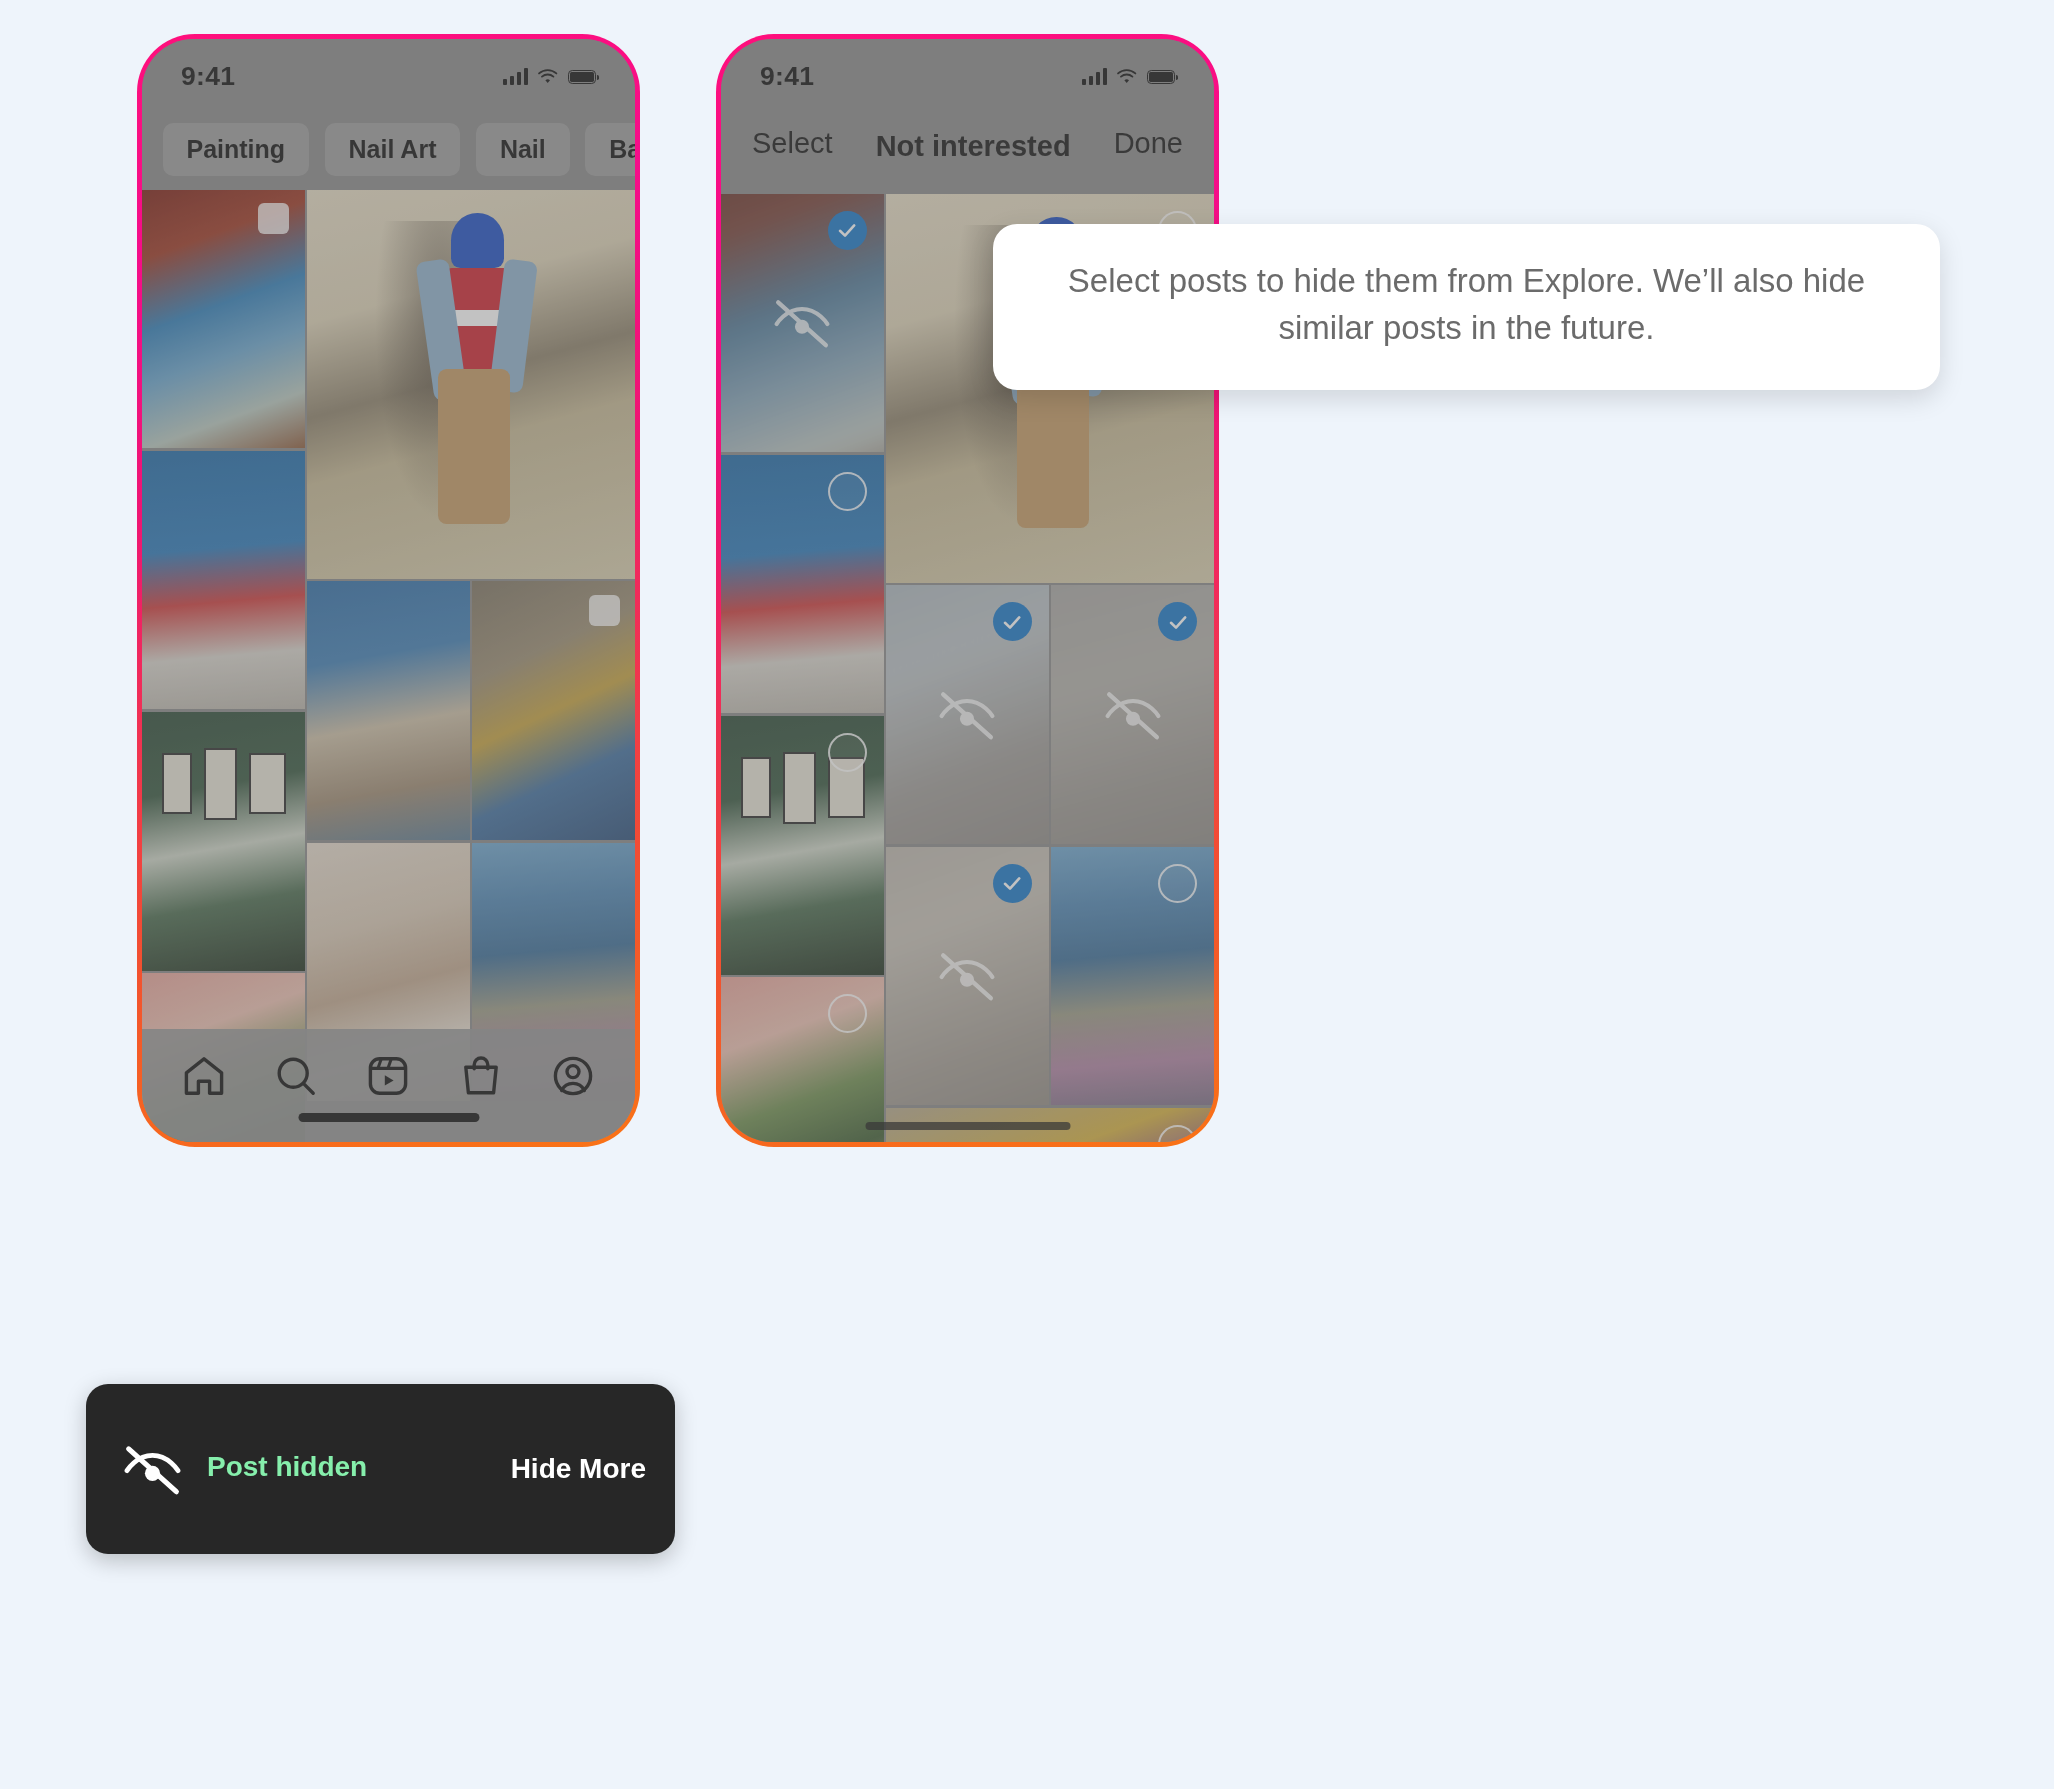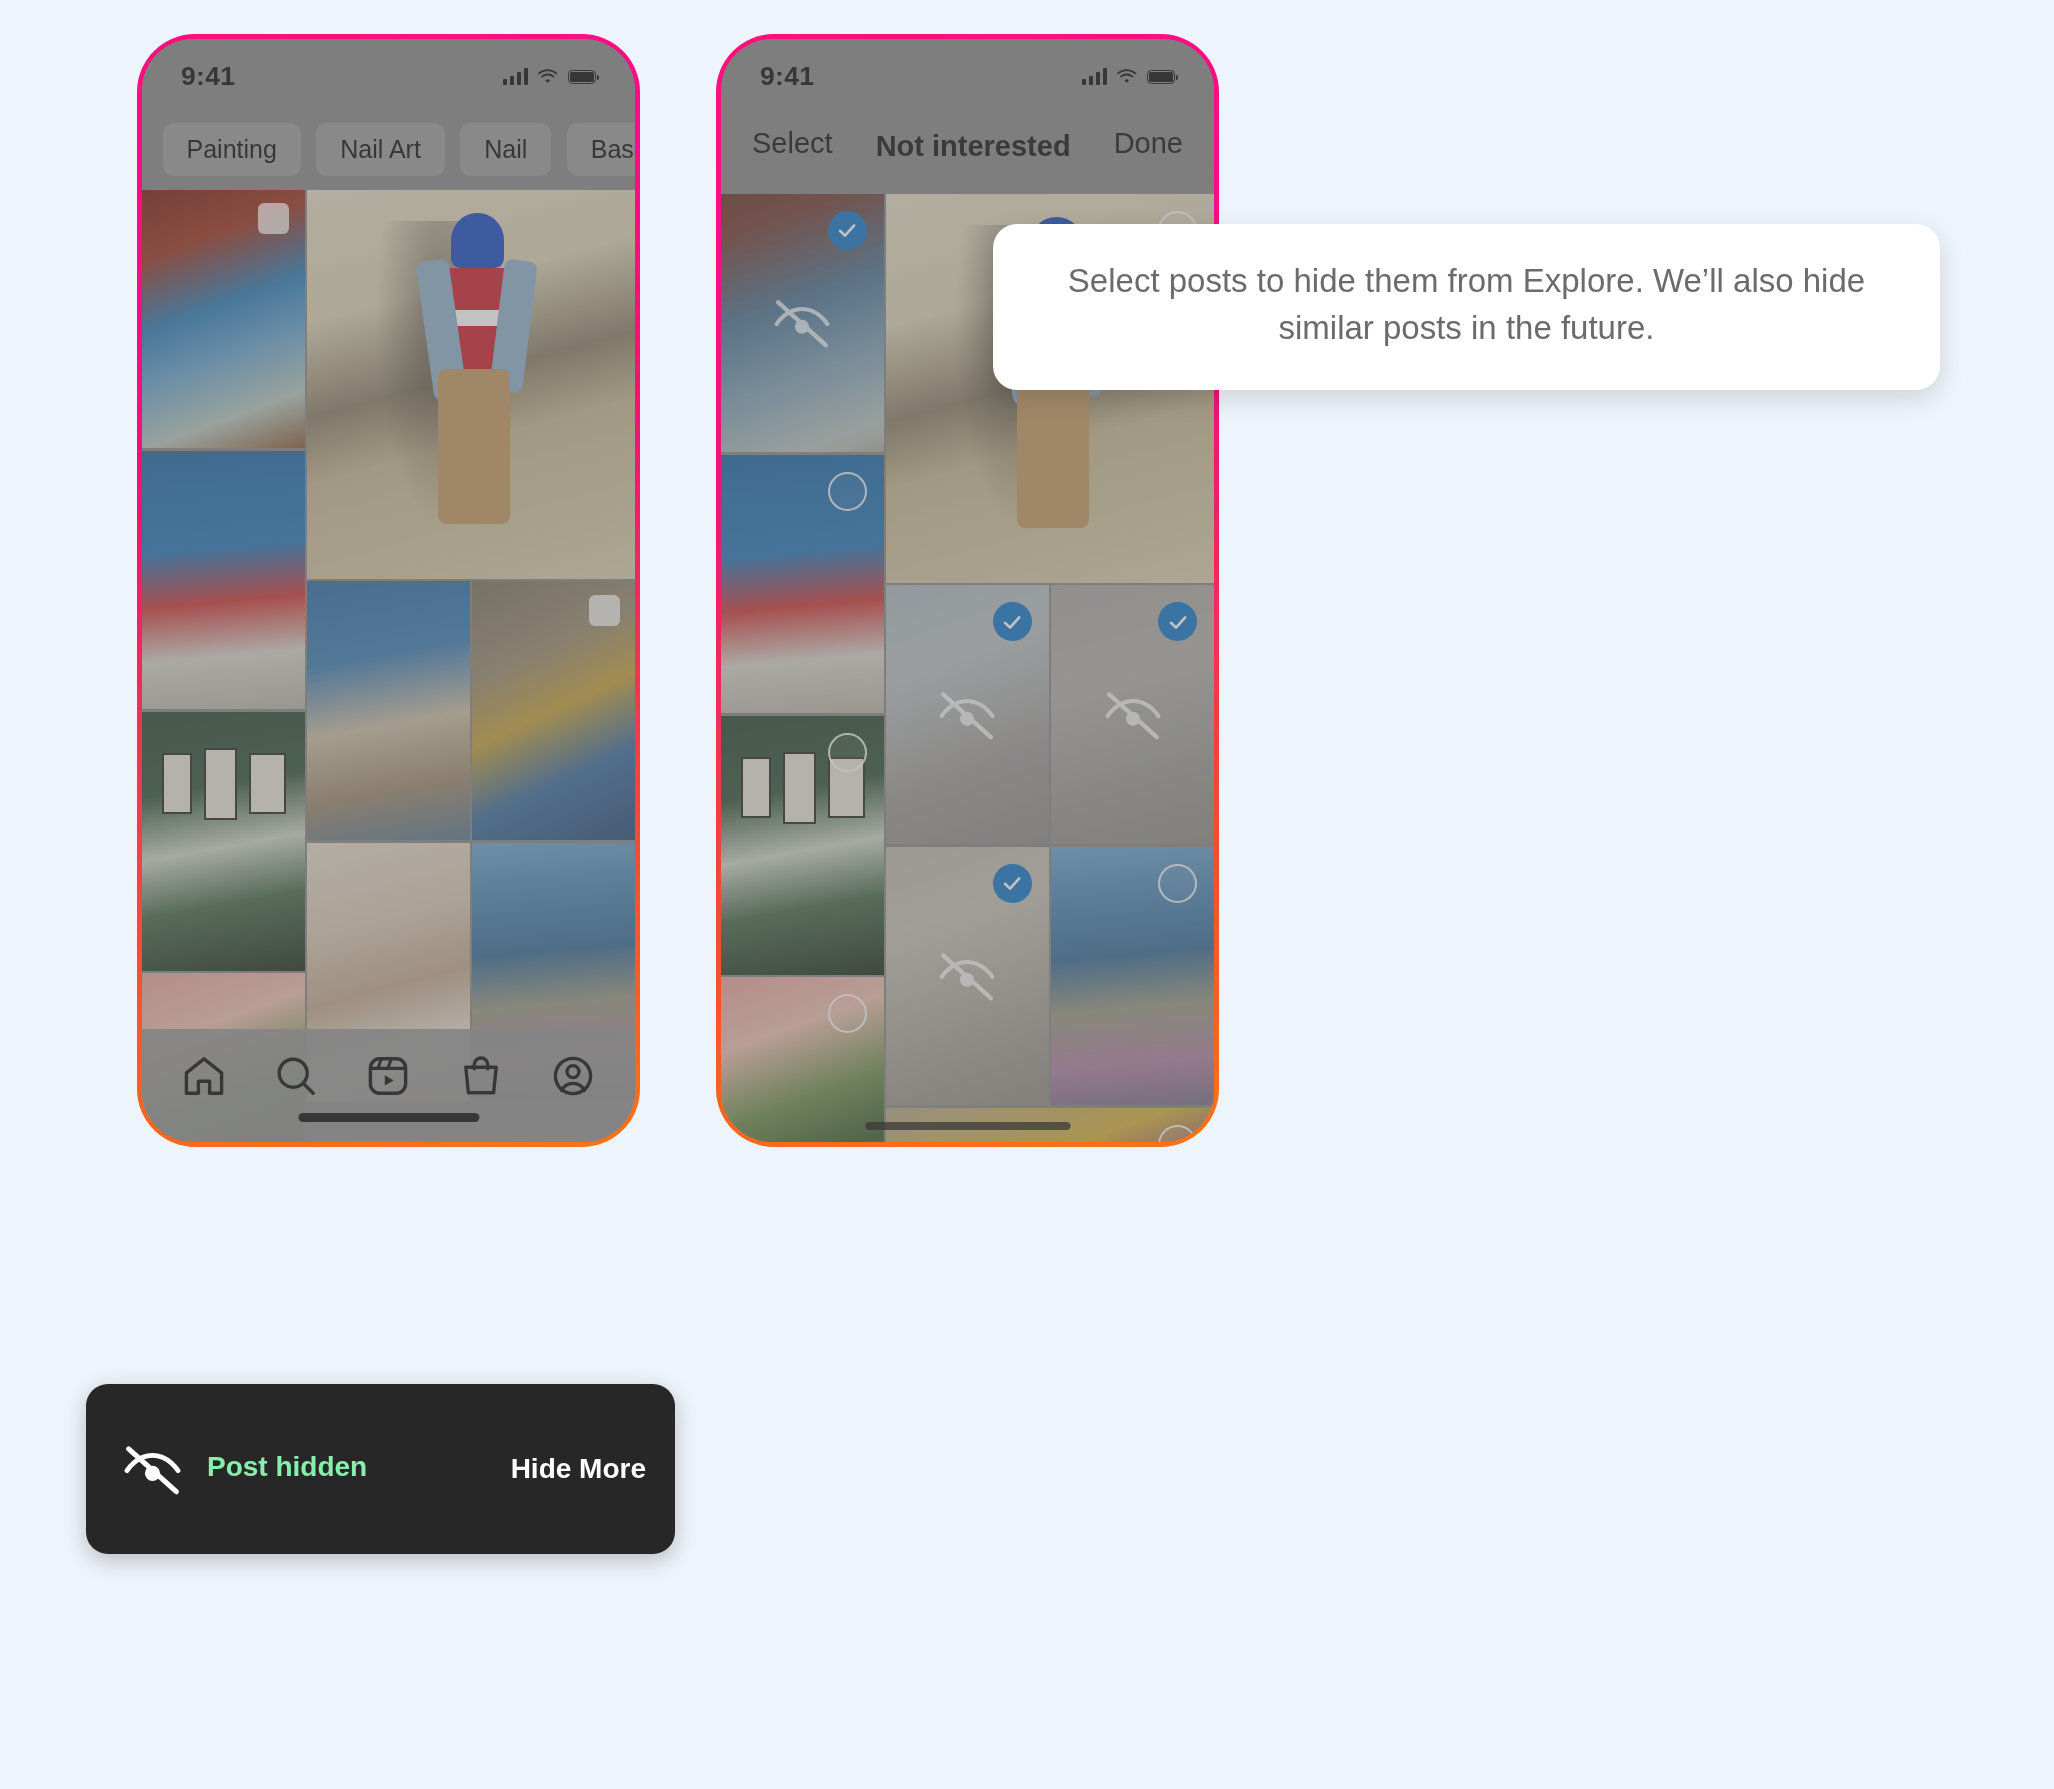--- a/index.html
+++ b/index.html
@@ -79,21 +79,21 @@
   .pills{
     position:relative;z-index:5;
     display:flex;gap:15.4px;margin:17px 0 0 20.5px;
     height:53px;
   }
   .pill{
     background:rgba(255,255,255,.17);
     border-radius:10.3px;
     display:flex;align-items:center;justify-content:center;
     padding:0 24px;height:53px;
-    font-size:25px;font-weight:normal;color:#111;white-space:nowrap;
+    font-size:25px;font-weight:bold;color:#111;white-space:nowrap;
   }
 
   
   .grid{
     position:relative;z-index:3;
     margin-top:13.7px;
     display:grid;
     grid-template-columns:repeat(3,1fr);
     grid-auto-rows:128px;
     gap:2.6px;

